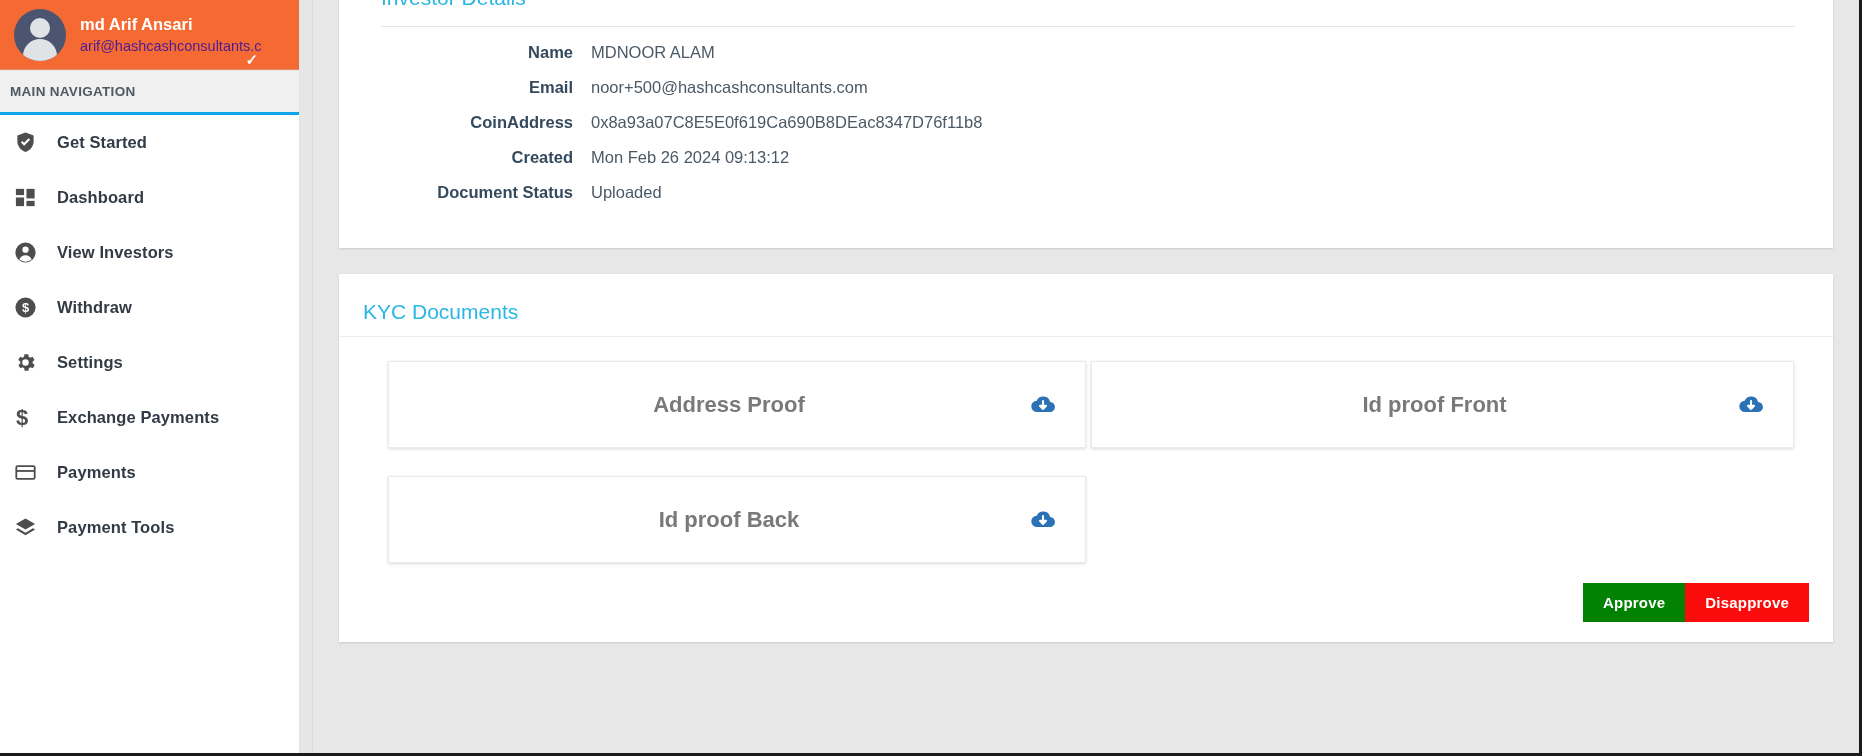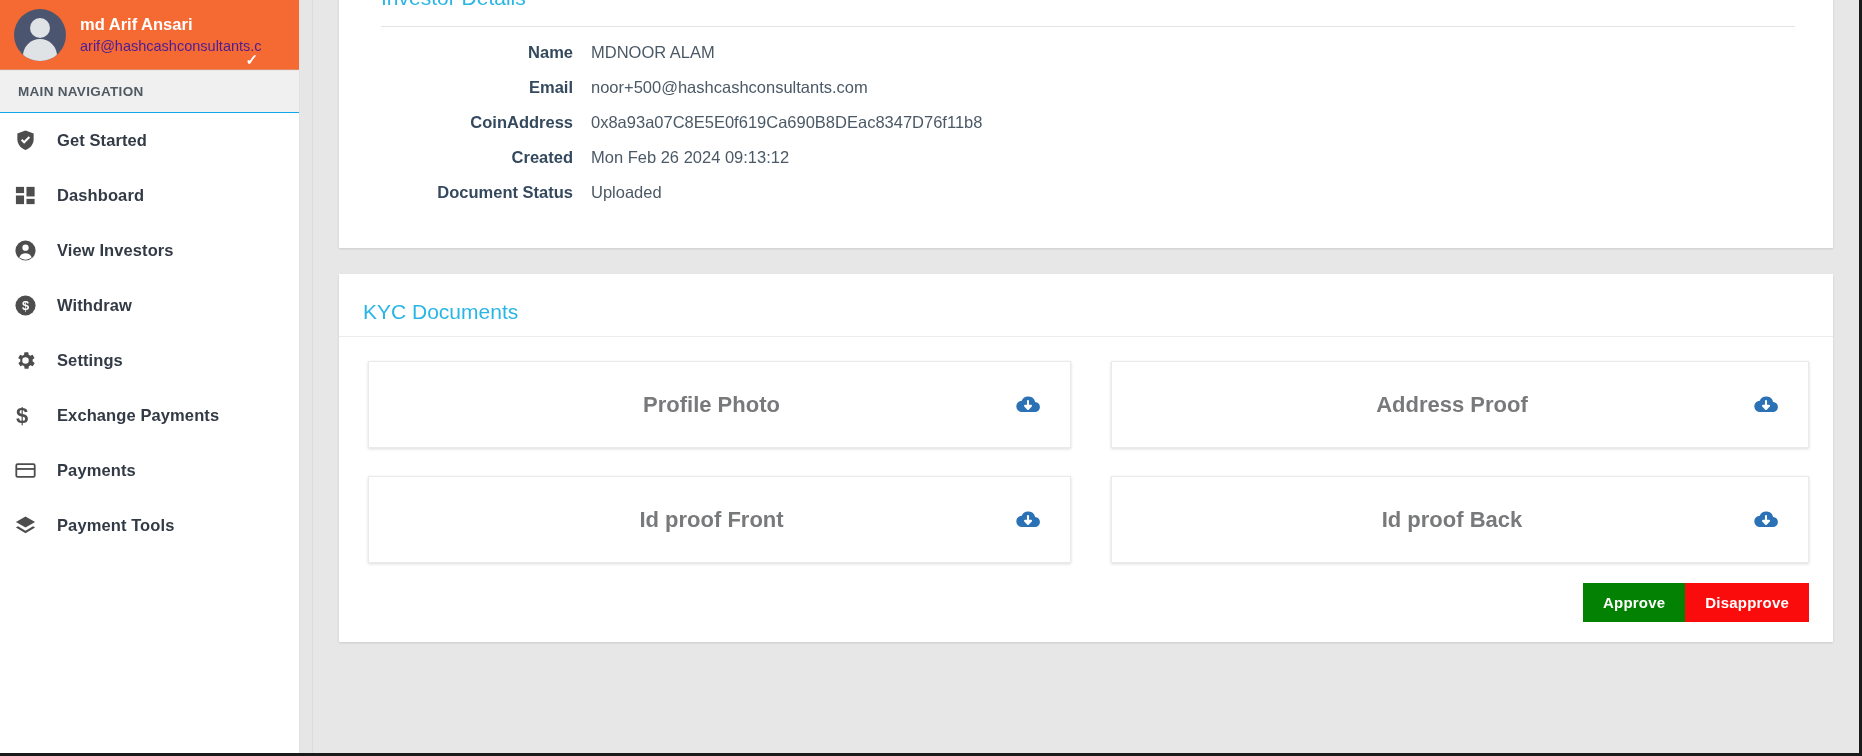--- a/index.html
+++ b/index.html
@@ -99,23 +99,23 @@
     font-size: 15px;
     font-weight: bold;
   }
 
   .nav-header {
     background: #f0f0f0;
     color: #4f5962;
     font-size: 13.5px;
     font-weight: bold;
     letter-spacing: .3px;
-    padding: 13px 18px;
+    padding: 13px 10px;
     border-top: 1px solid #e8e8e8;
-    border-bottom: 1px solid #0ea5e9;
+    border-bottom: 3px solid #0ea5e9;
   }
 
   .nav-list { list-style: none; }
 
   .nav-item {
     display: flex;
     align-items: center;
     height: 55px;
     padding: 0 14px;
     cursor: pointer;
@@ -440,31 +440,20 @@
     </section>
 
     <div class="gap-band"></div>
 
     <section class="card card-kyc">
       <div class="kyc-title">KYC Documents</div>
       <div class="kyc-underline"></div>
 
       <div class="doc-grid">
 
-        <div class="doc-col">
-          <div class="doc-card">
-            <span class="doc-label">Profile Photo</span>
-            <span class="download-icon">
-              <svg width="26" height="26" viewBox="0 0 24 24" fill="#2a72b5">
-                  <path d="M18.6 9.2A6.6 6.6 0 0 0 6.2 8 5.2 5.2 0 0 0 6.6 18.4h11.6a4.6 4.6 0 0 0 .4-9.2z"></path>
-                  <path d="M12 8.4v5.2M12 15.6l-2.8-2.8h5.6L12 15.6z" stroke="#fff" stroke-width="1.9" fill="#fff" stroke-linecap="round" stroke-linejoin="round"></path>
-                </svg>
-            </span>
-          </div>
-        </div>
 
         <div class="doc-col right">
           <div class="doc-card">
             <span class="doc-label">Address Proof</span>
             <span class="download-icon">
               <svg width="26" height="26" viewBox="0 0 24 24" fill="#2a72b5">
                   <path d="M18.6 9.2A6.6 6.6 0 0 0 6.2 8 5.2 5.2 0 0 0 6.6 18.4h11.6a4.6 4.6 0 0 0 .4-9.2z"></path>
                   <path d="M12 8.4v5.2M12 15.6l-2.8-2.8h5.6L12 15.6z" stroke="#fff" stroke-width="1.9" fill="#fff" stroke-linecap="round" stroke-linejoin="round"></path>
                 </svg>
             </span>

